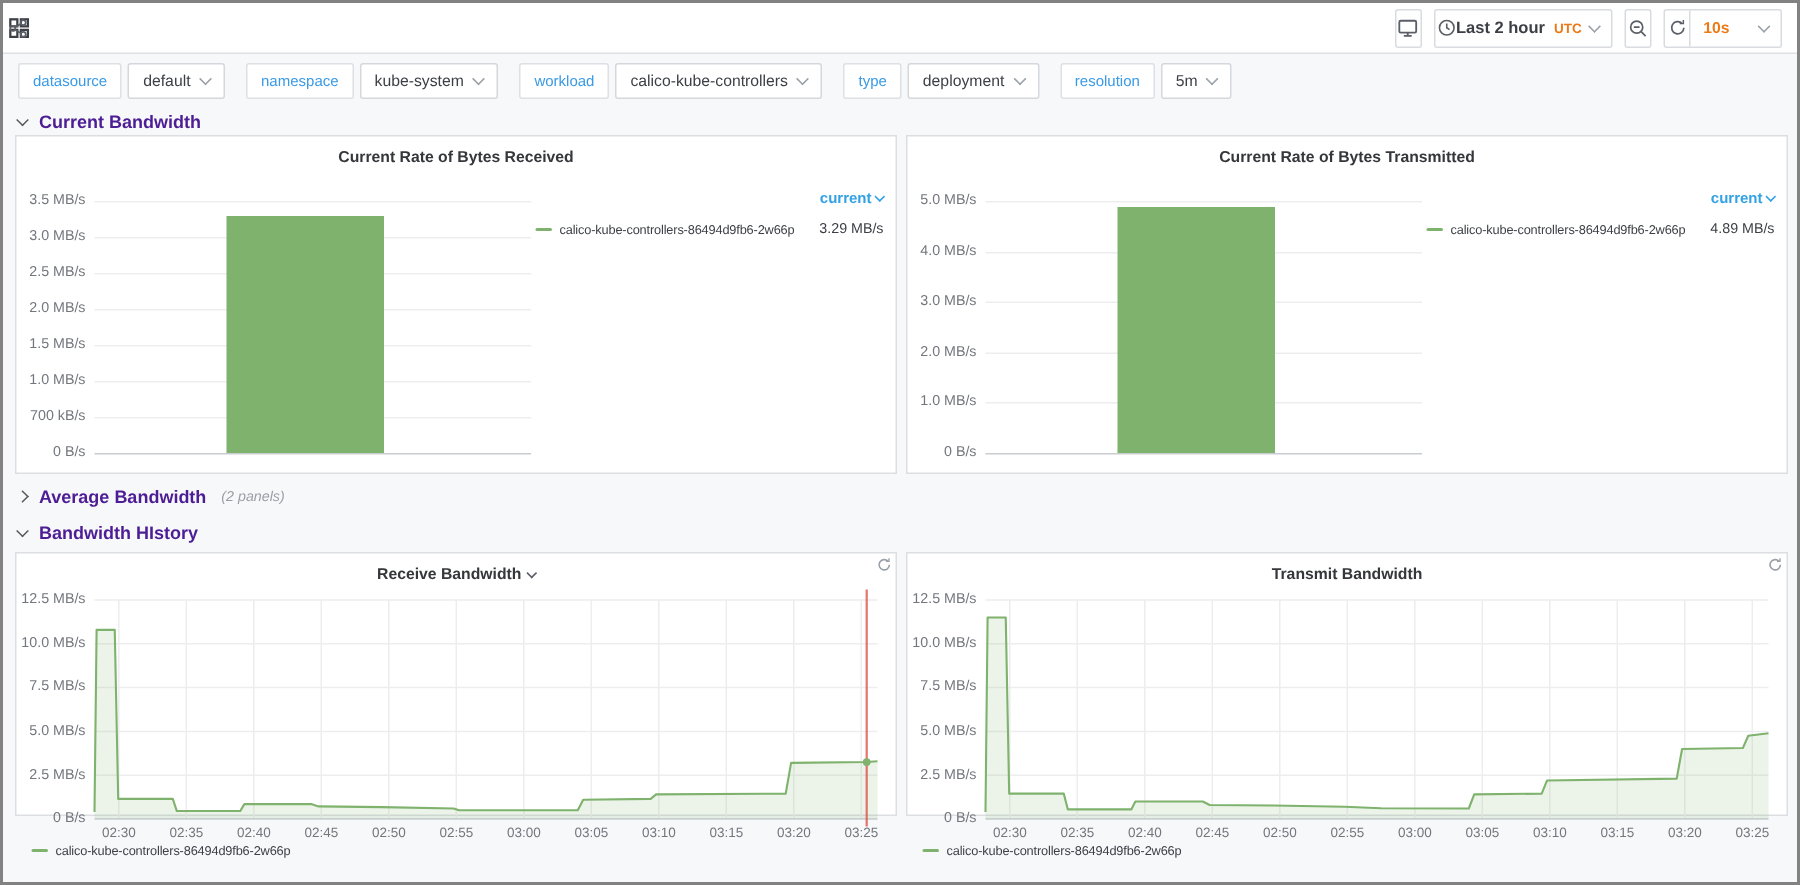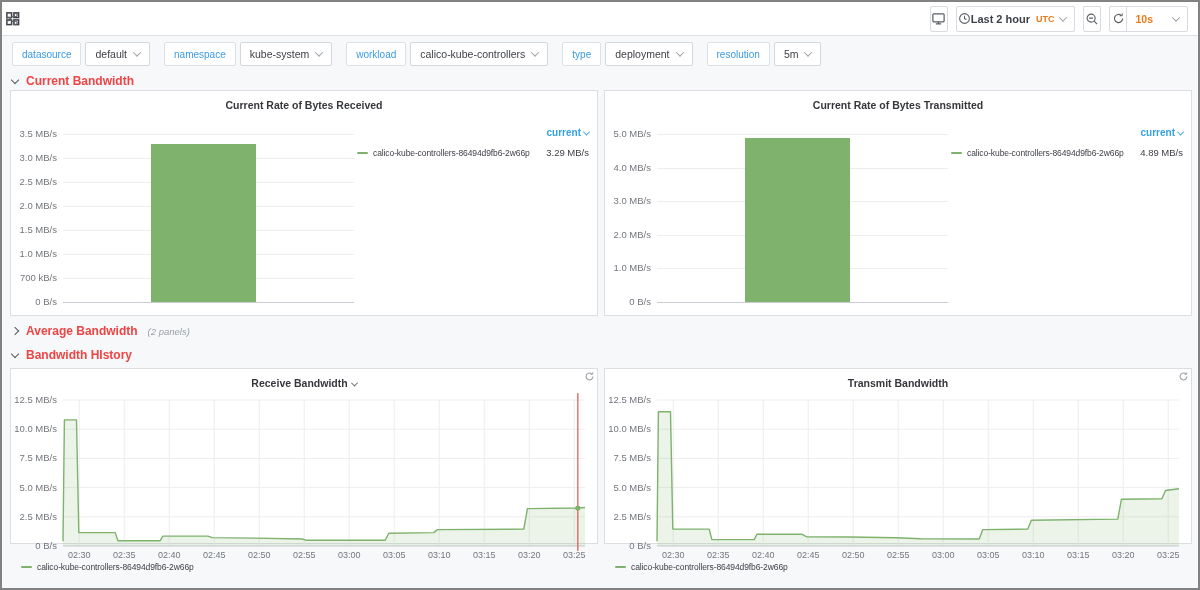--- a/index.html
+++ b/index.html
@@ -25,21 +25,21 @@
   .caret.dark { border-color:#5a5e66; }
 
   
   .submenu { position:absolute; top:35px; left:0; right:0; height:34px; display:flex; align-items:center; gap:14px; padding:0 10px; }
   .filter { display:flex; align-items:center; gap:4px; }
   .f-label { height:24px; display:flex; align-items:center; padding:0 9px; background:#fff; border:1px solid #dde0e5; border-radius:2px; color:#3a9ae5; font-size:10px; font-weight:500; }
   .f-value { height:24px; display:flex; align-items:center; gap:7px; padding:0 9px; background:#fff; border:1px solid #d4d8dd; border-radius:2px; color:#3c3f45; font-size:10.5px; cursor:pointer; }
 
   
   .section-row { position:absolute; left:10px; right:10px; display:flex; align-items:center; gap:8px; cursor:pointer; height:18px; }
-  .section-title { font-size:12px; font-weight:700; color:#ef4444; }
+  .section-title { font-size:12px; font-weight:700; color:#4c1d95; }
   .section-meta { font-size:9.5px; font-style:italic; color:#9a9ea5; margin-left:2px; }
   .chev { width:6px; height:6px; border-right:1.6px solid #55595f; border-bottom:1.6px solid #55595f; display:inline-block; }
   .chev.down { transform:rotate(45deg); margin-top:-3px; }
   .chev.right { transform:rotate(-45deg); }
 
   
   .panel { position:absolute; width:588px; background:#fff; border:1px solid #dcdee2; }
   .row1 .panel { height:226px; }
   .row2 .panel { height:176px; }
   .panel-title { position:absolute; top:8px; left:0; right:0; text-align:center; font-size:10.5px; font-weight:600; color:#35373b; cursor:pointer; }

